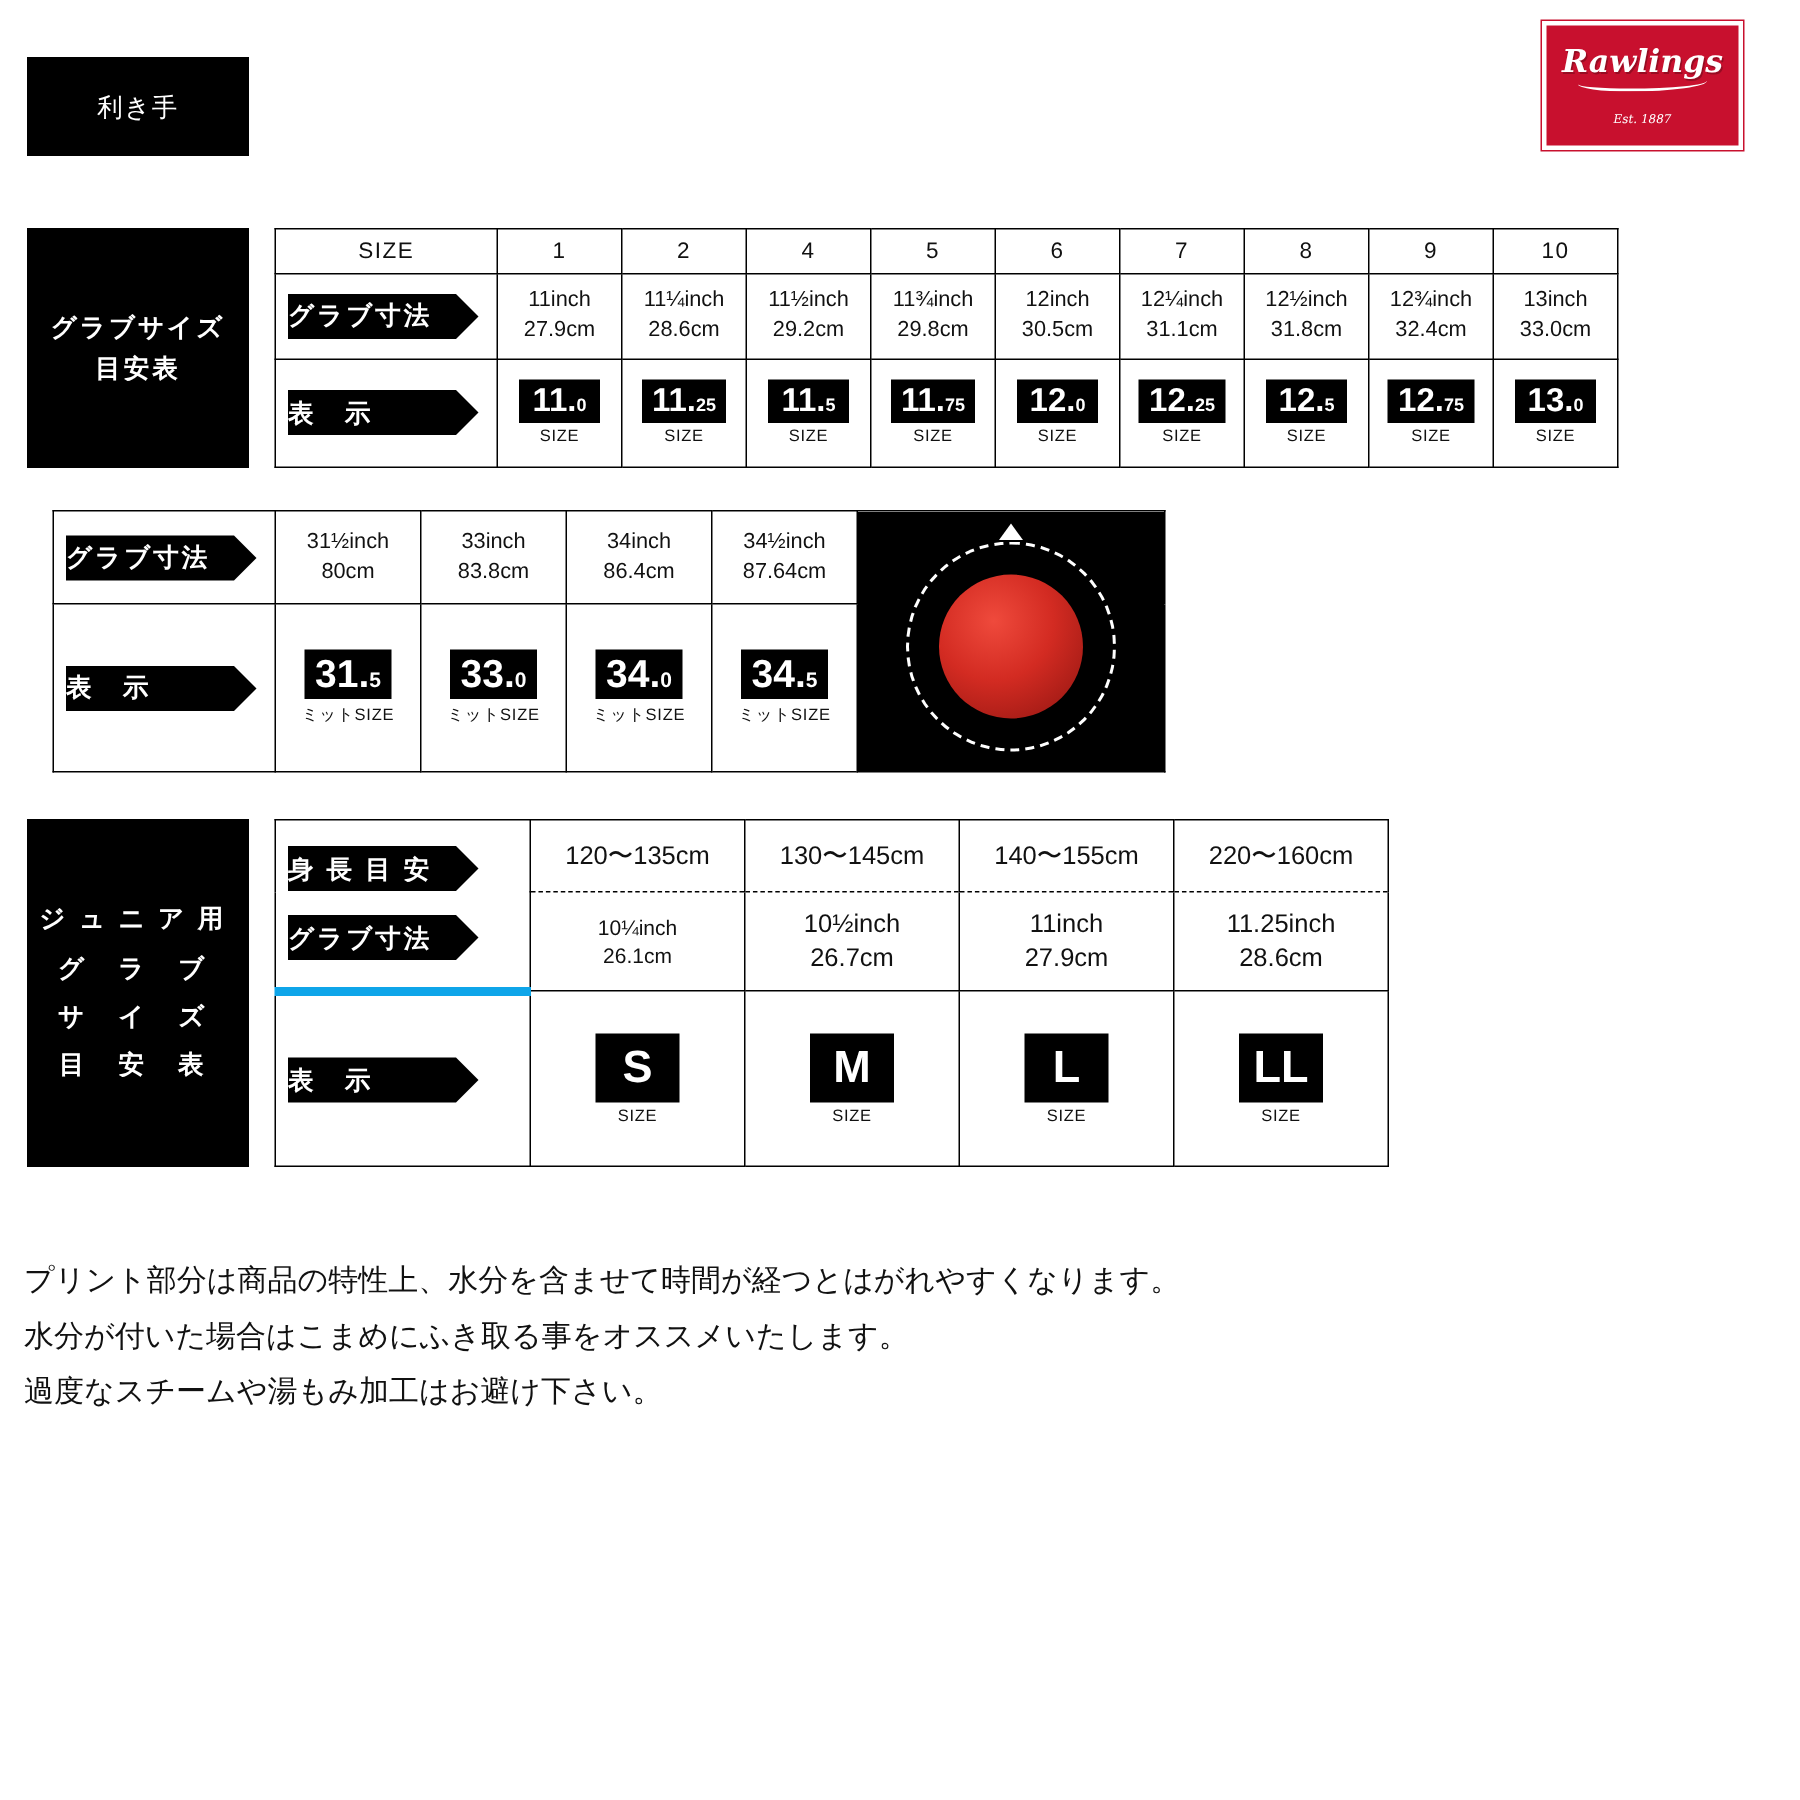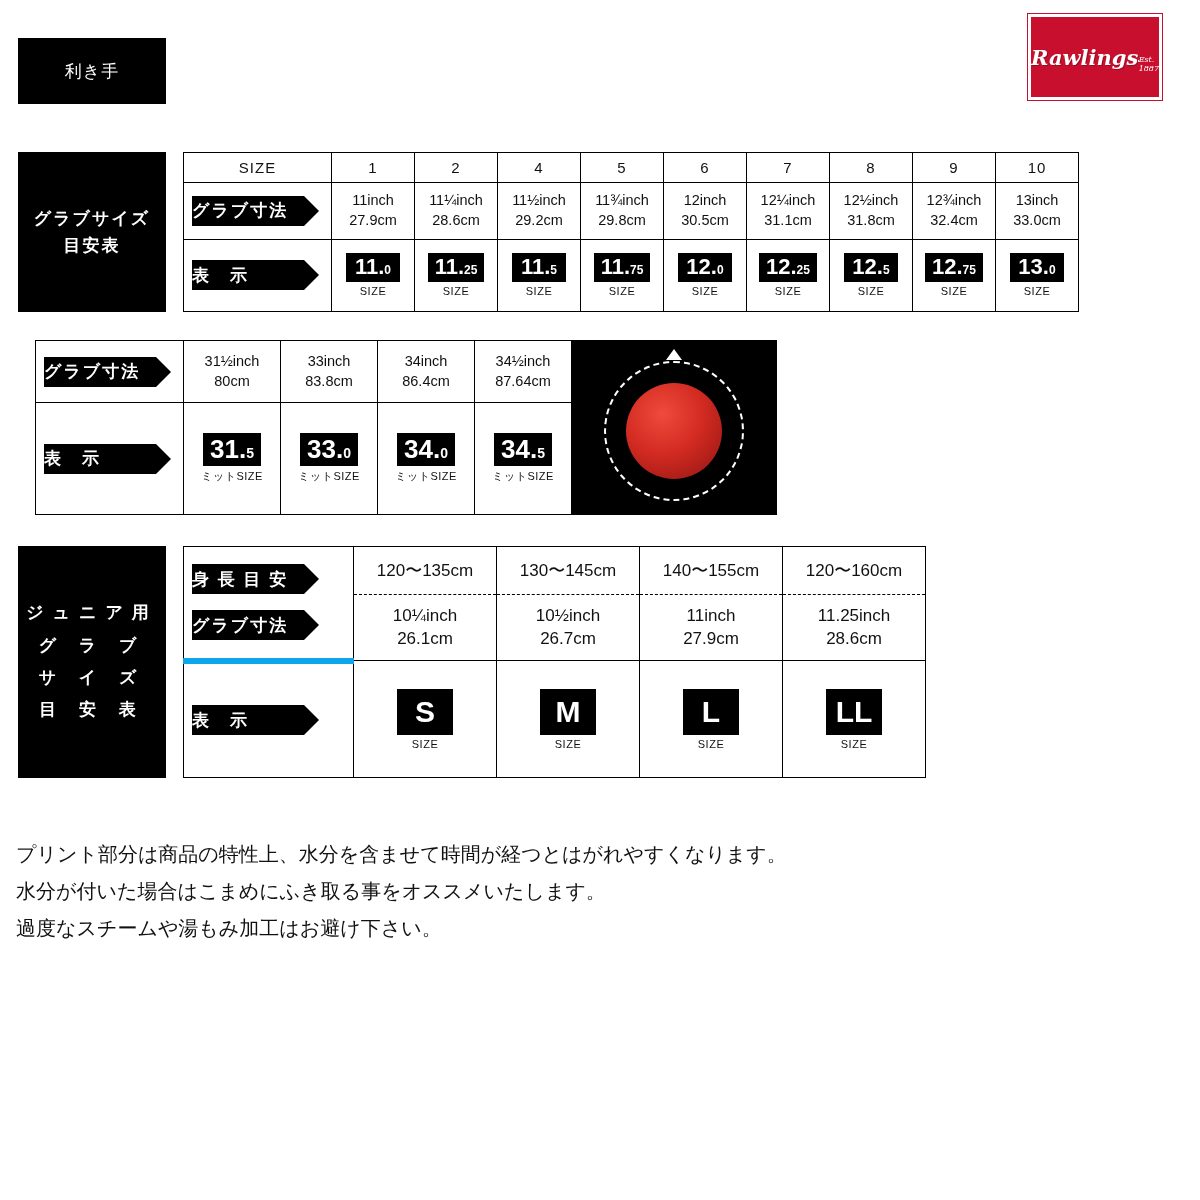--- a/index.html
+++ b/index.html
@@ -60,21 +60,21 @@
     position: absolute;
     right: 38px;
     top: 14px;
     width: 128px;
     height: 80px;
     background: #c8102e;
     border: 3px solid #ffffff;
     box-shadow: 0 0 0 1px #c8102e;
     color: #fff;
     display: flex;
-    flex-direction: row;
+    flex-direction: column;
     align-items: center;
     justify-content: center;
     overflow: hidden;
   }
   #logo .brand {
     font-family: "DejaVu Serif", serif;
     font-style: italic;
     font-weight: bold;
     font-size: 21px;
     letter-spacing: 0px;
@@ -450,24 +450,24 @@
                 <div class="tag">身 長 目 安</div>
               </div>
               <div class="tagwrap">
                 <div class="tag">グラブ寸法</div>
               </div>
             </div>
           </td>
           <td style="border-bottom:1px dashed #000">120〜135cm</td>
           <td style="border-bottom:1px dashed #000">130〜145cm</td>
           <td style="border-bottom:1px dashed #000">140〜155cm</td>
-          <td style="border-bottom:1px dashed #000">120〜160cm</td>
+          <td style="border-bottom:1px dashed #000">220〜160cm</td>
         </tr>
         <tr class="r2">
-          <td class="twoline" style="font-size:17px;border-top:none">10¼inch<br>26.1cm</td>
+          <td class="twoline" style="font-size:14px;border-top:none">10¼inch<br>26.1cm</td>
           <td class="twoline" style="font-size:17px;border-top:none">10½inch<br>26.7cm</td>
           <td class="twoline" style="font-size:17px;border-top:none">11inch<br>27.9cm</td>
           <td class="twoline" style="font-size:17px;border-top:none">11.25inch<br>28.6cm</td>
         </tr>
         <tr class="disp">
           <td>
             <div class="tagwrap">
               <div class="tag">表　示</div>
             </div>
           </td>

